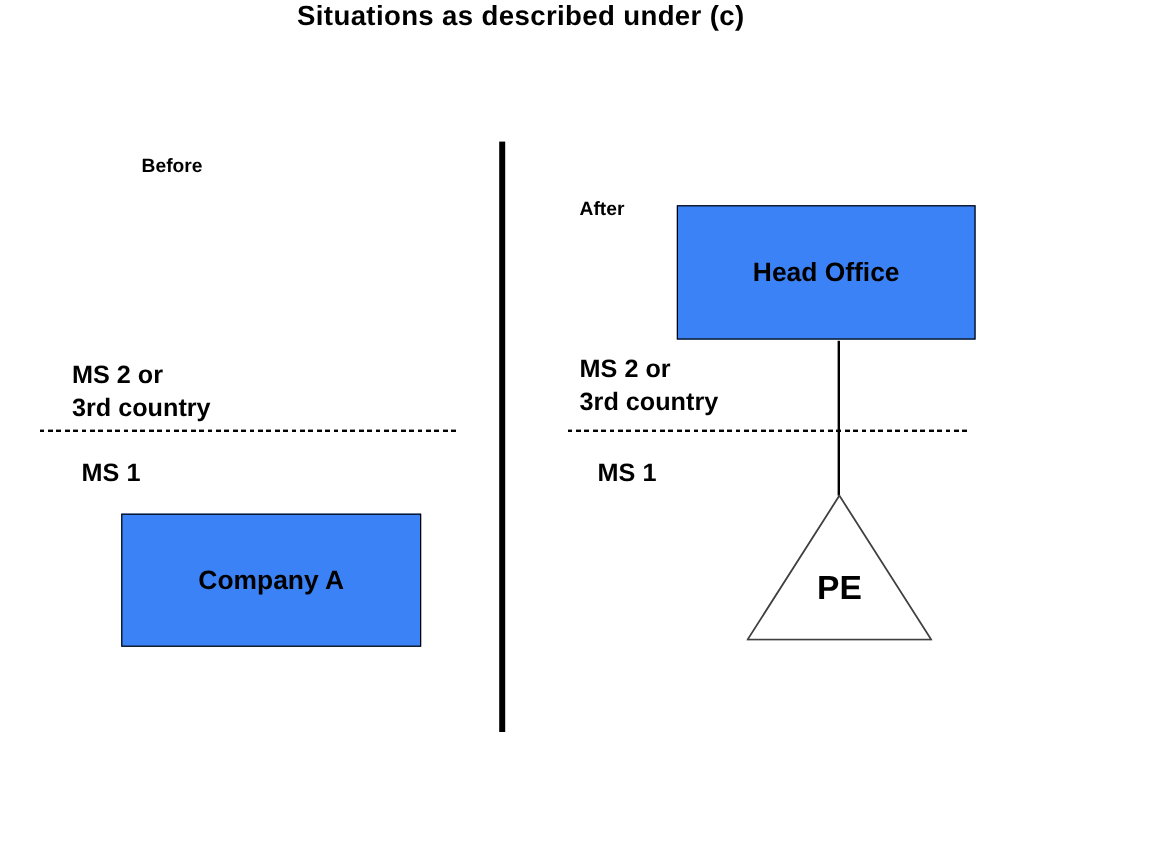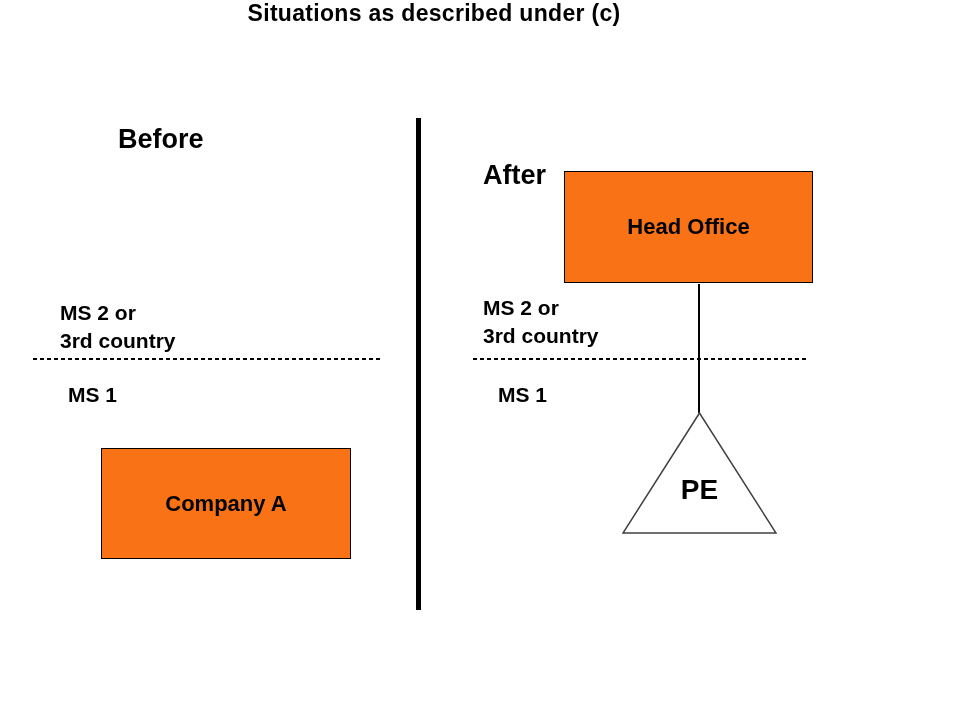--- a/index.html
+++ b/index.html
@@ -19,34 +19,34 @@
     color:var(--text);
     overflow:hidden;
   }
   .abs{position:absolute;}
   .title{
     left:0;top:63;width:100%;
     text-align:center;
     font-size:23px;line-height:26px;
     letter-spacing:0.3px;
   }
-  .section-label{font-size:27px;line-height:24px;}
+  .section-label{font-size:16px;line-height:24px;}
   .ms-label{font-size:21px;line-height:24px;}
   .ms2-block{font-size:21px;line-height:28px;}
   .dashed{
     height:2px;
     background:repeating-linear-gradient(to right,#000 0px,#000 4px,transparent 4px,transparent 7px);
   }
   .divider{
     left:416px;top:118px;width:5px;height:492px;
     background:var(--divider);
   }
   .node-box{
     border:1px solid var(--box_border);
-    background:#f97316;
+    background:#3b82f6;
     display:flex;align-items:center;justify-content:center;
     font-size:22px;
     box-sizing:border-box;
   }
   .connector{
     left:698px;top:284px;width:2px;height:129px;
     background:#000;
   }
   .pe-label{
     left:622px;top:477px;width:155px;
@@ -66,21 +66,21 @@
 
   <div class="abs ms2-block" style="left:60px;top:299px;">
     <div>MS 2 or</div>
     <div>3rd country</div>
   </div>
 
   <div class="abs dashed" style="left:33px;top:358px;width:350px;"></div>
 
   <div class="abs ms-label" style="left:68px;top:383px;">MS 1</div>
 
-  <div class="abs node-box" style="left:101px;top:428px;width:250px;height:111px;margin-top:20px;">
+  <div class="abs node-box" style="left:101px;top:428px;width:250px;height:111px;">
     <span>Company A</span>
   </div>
 
   <div class="abs section-label" style="left:483px;top:127px;margin-top:36px;">After</div>
 
   <div class="abs node-box" style="left:564px;top:171px;width:249px;height:112px;">
     <span>Head Office</span>
   </div>
 
   <div class="abs connector"></div>

